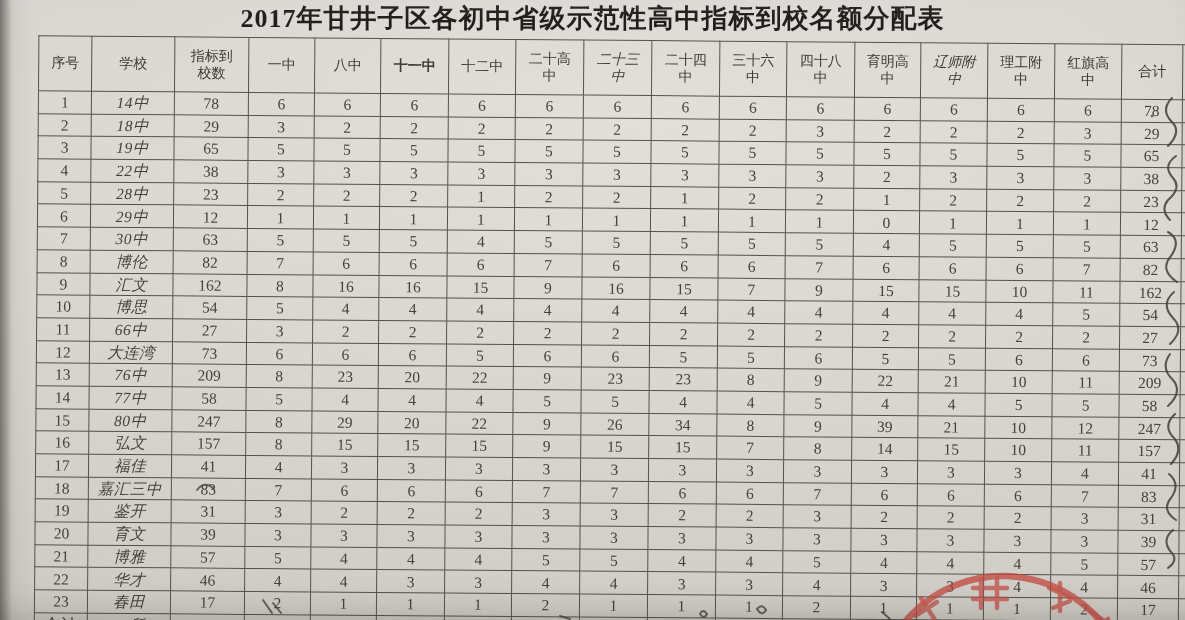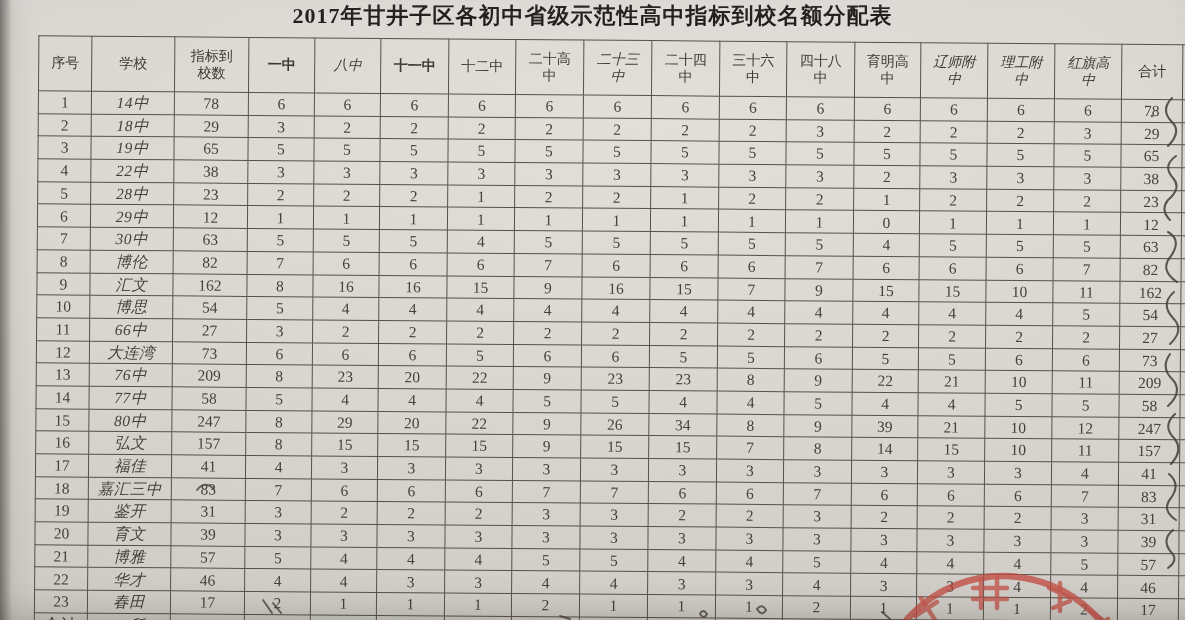--- a/index.html
+++ b/index.html
@@ -7,21 +7,21 @@
     position:relative;
     width:1185px;height:620px;
     overflow:hidden;
     background:radial-gradient(130% 95% at 55% 20%, #e2dfda 0%, #d9d6d1 50%, #ccc8c3 100%);
     font-family:"Liberation Serif", serif;
     color:#403d37;
   }
   .doc-title{
     position:absolute;top:1px;left:0;right:0;
     text-align:center;
-    font-size:22px;font-weight:bold;color:#211f1d;
+    font-size:26px;font-weight:bold;color:#211f1d;
     letter-spacing:1px;
     font-family:"Liberation Serif", serif;
   }
   .table-wrap{
     position:absolute;left:36px;top:40px;
     transform:rotate(.45deg);
     transform-origin:50% 50%;
     z-index:1;
   }
   table.alloc{
@@ -81,41 +81,41 @@
   <div class="doc-title">2017年甘井子区各初中省级示范性高中指标到校名额分配表</div>
 
   <div class="table-wrap">
     <table class="alloc">
       <thead>
         <tr>
             <th style="width: 52px; margin-left: 32px;">序号</th>
             <th style="width: 82px;">学校</th>
             <th style="width: 73px;">指标到
 校数</th>
-            <th style="width: 65px; font-weight: bold;">一中</th>
-            <th style="width: 65px; font-style: italic;">八中</th>
+            <th style="width: 65px;">一中</th>
+            <th style="width: 65px;">八中</th>
             <th style="width: 67px; font-weight: bold;">十一中</th>
             <th style="width: 66px;">十二中</th>
             <th style="width: 67px;">二十高
 中</th>
             <th style="width: 67px; font-style: italic;">二十三
 中</th>
             <th style="width: 67px;">二十四
 中</th>
             <th style="width: 66px;">三十六
 中</th>
             <th style="width: 67px; margin-top: 48px;">四十八
 中</th>
             <th style="width: 65px;">育明高
 中</th>
             <th style="width: 66px; font-style: italic;">辽师附
 中</th>
-            <th style="width: 66px; font-style: italic;">理工附
-中</th>
-            <th style="width: 66px; font-style: italic;">红旗高
+            <th style="width: 66px;">理工附
+中</th>
+            <th style="width: 66px;">红旗高
 中</th>
             <th style="width: 60px;">合计</th>
             <th style="width: 60px;">初
 表</th>
           </tr>
       </thead>
       <tbody>
           <tr>
             <td class="c0">1</td>
             <td class="c1">14中</td>

